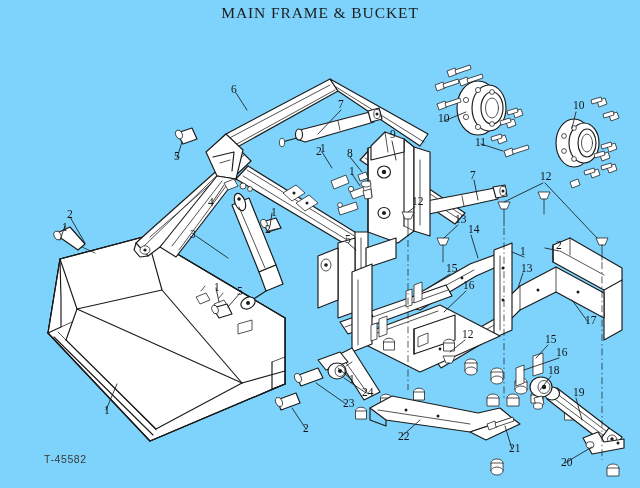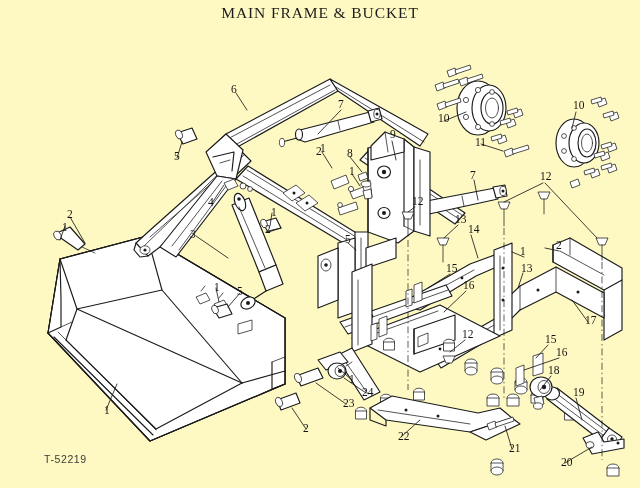--- a/index.html
+++ b/index.html
@@ -11,21 +11,21 @@
     width: 640px;
     height: 488px;
     position: relative;
     overflow: hidden;
     font-family: "Liberation Serif", serif;
     color: #1a1a1a;
   }
   #sheet {
     position: absolute;
     inset: 0;
-    background: #fef9c3;
+    background: #7dd3fc;
   }
   .title-block {
     position: absolute;
     top: 4px;
     left: 0;
     width: 640px;
     text-align: center;
     line-height: 1.22;
   }
   .title-line {
@@ -607,15 +607,15 @@
       <text class="callout" x="573" y="396">19</text>
       <text class="callout" x="561" y="466">20</text>
       <text class="callout" x="509" y="452">21</text>
       <text class="callout" x="398" y="440">22</text>
       <text class="callout" x="343" y="407">23</text>
       <text class="callout" x="362" y="396">24</text>
     </g>
 
   </svg>
 
-  <div class="drawing-no">T-52219</div>
+  <div class="drawing-no">T-45582</div>
 
 </div>
 
 </body></html>

